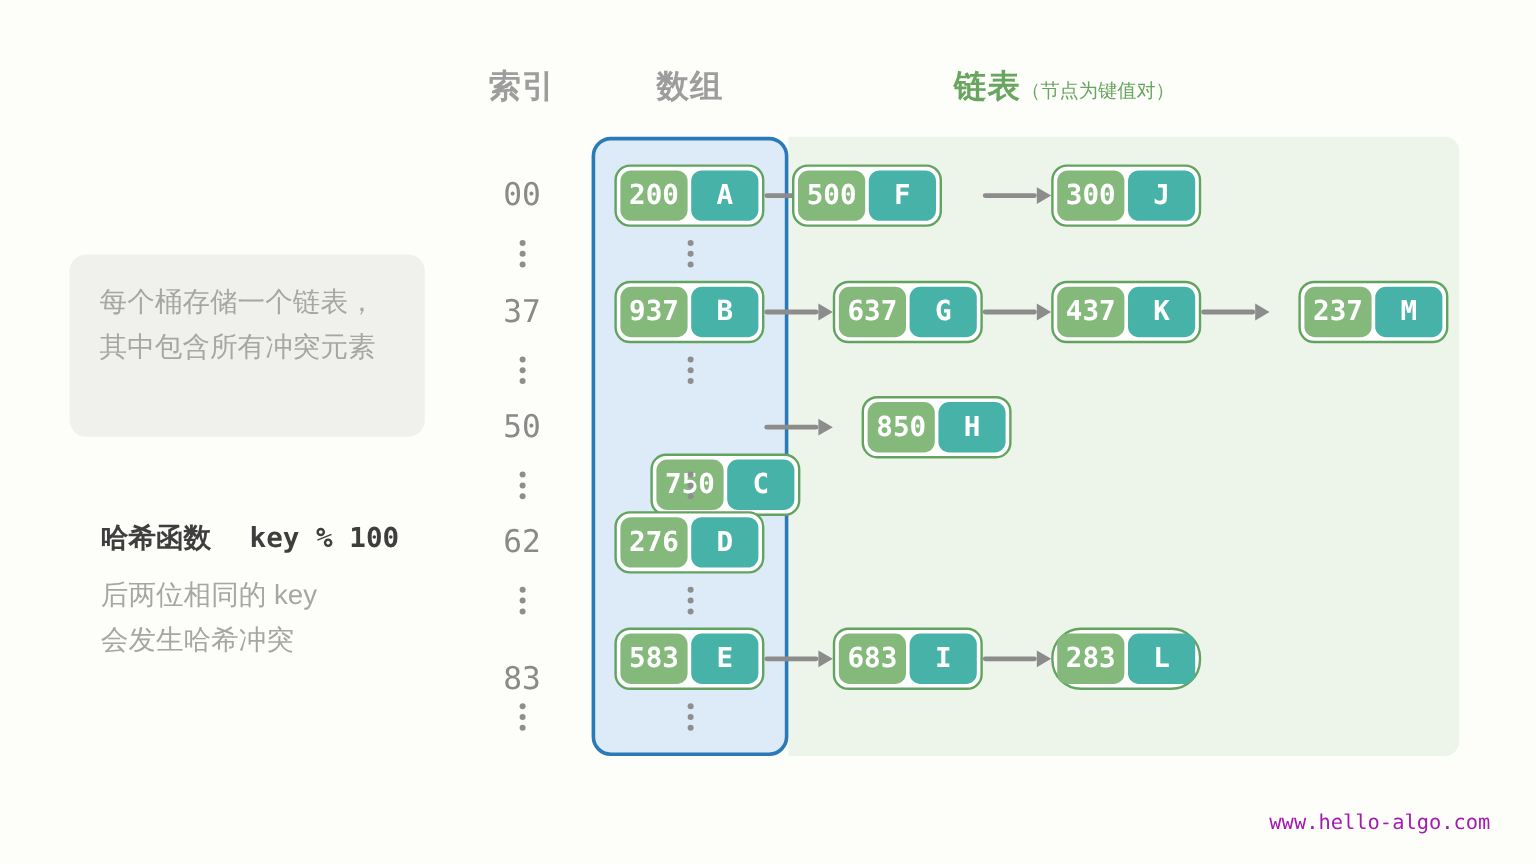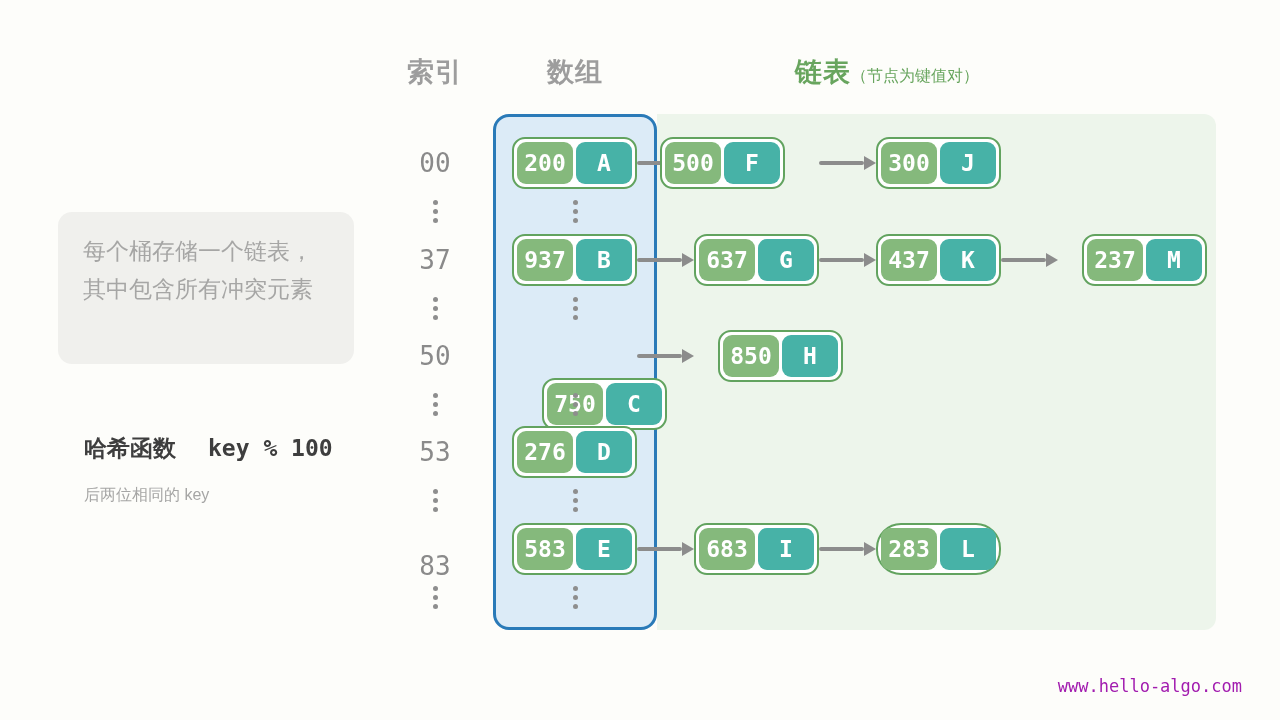--- a/index.html
+++ b/index.html
@@ -62,21 +62,21 @@
     color: #3e3e3e;
     white-space: nowrap;
   }
   .hash-note .formula {
     font-family: "DejaVu Sans Mono", "Liberation Mono", monospace;
     font-weight: bold;
     margin-left: 32px;
     font-size: 23px;
   }
   .hash-note .line {
-    font-size: 16px;
+    font-size: 23px;
     color: #a6a6a5;
     line-height: 38px;
   }
   .hash-note .body { margin-top: 12px; }
   
   .list-region {
     position: absolute;
     left: 657px; top: 114px;
     width: 559px; height: 516px;
     background: #edf5eb;
@@ -177,20 +177,21 @@
 
   <div class="info-card">
     <div class="line">每个桶存储一个链表，</div>
     <div class="line">其中包含所有冲突元素</div>
   </div>
 
   <div class="hash-note">
     <div class="head"><span>哈希函数</span><span class="formula">key % 100</span></div>
     <div class="body">
       <div class="line">后两位相同的 key</div>
+      <div class="line">会发生哈希冲突</div>
     </div>
   </div>
 
   <div class="list-region"></div>
   <div class="array-region"></div>
 
   <div id="diagram">
       <div class="index-label" style="left: 403px; top: 137px;">00</div>
       <div class="pair-node" style="left: 512px; top: 137px;">
         <div class="cell key">200</div>
@@ -277,21 +278,21 @@
       <div class="ellipsis" style="left: 432px; top: 393px;">
         <div class="dot"></div>
         <div class="dot"></div>
         <div class="dot"></div>
       </div>
       <div class="ellipsis" style="left: 572px; top: 393px;">
         <div class="dot"></div>
         <div class="dot"></div>
         <div class="dot"></div>
       </div>
-      <div class="index-label" style="left: 403px; top: 426px;">53</div>
+      <div class="index-label" style="left: 403px; top: 426px;">62</div>
       <div class="pair-node" style="left: 512px; top: 426px;">
         <div class="cell key">276</div>
         <div class="cell val">D</div>
       </div>
       <div class="ellipsis" style="left: 432px; top: 489px;">
         <div class="dot"></div>
         <div class="dot"></div>
         <div class="dot"></div>
       </div>
       <div class="ellipsis" style="left: 572px; top: 489px;">

